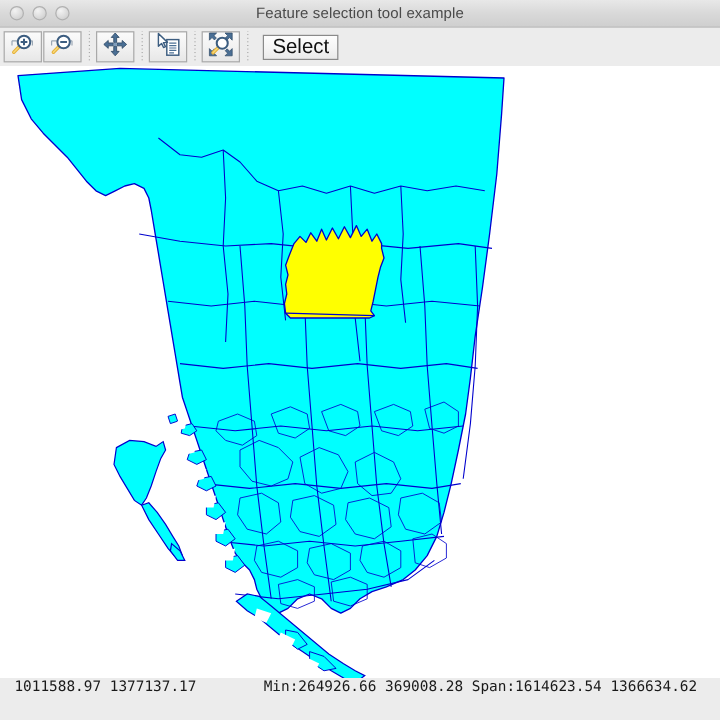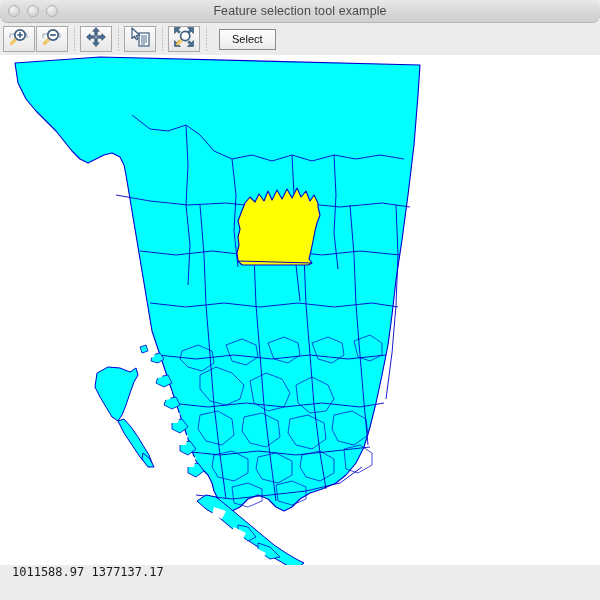--- a/index.html
+++ b/index.html
@@ -23,21 +23,20 @@
 
   
   .titlebar {
     position: relative;
     height: 22px;
     flex: 0 0 22px;
     background: linear-gradient(to bottom, #e8e8e8 0%, #d9d9d9 50%, #cfcfcf 100%);
     border-bottom: 1px solid #b4b4b4;
     display: flex;
     align-items: center;
-    border-radius: 8px;
   }
   .win-buttons {
     display: flex;
     gap: 7px;
     padding-left: 8px;
     align-items: center;
   }
   .win-btn {
     width: 12px;
     height: 12px;
@@ -83,28 +82,28 @@
     height: 26px;
     margin: 0 4px;
     background-image: repeating-linear-gradient(to bottom, #9b9b9b 0 1px, transparent 1px 3px);
     background-size: 1px 3px;
     background-repeat: repeat-y;
     background-position: center;
   }
   .select-btn {
     margin-left: 7px;
     height: 21px;
-    padding: 0 12px;
+    padding: 0 7px;
     background: linear-gradient(to bottom, #fdfdfd 0%, #f4f4f4 55%, #eaeaea 100%);
     border: 1px solid #8a8a8a;
     box-sizing: border-box;
     display: flex;
     align-items: center;
     justify-content: center;
-    font-size: 11px;
+    font-size: 17px;
     color: #111;
     font-family: "Liberation Sans", sans-serif;
     cursor: default;
   }
 
   
   .map-wrap {
     flex: 1 1 auto;
     position: relative;
     background: #ffffff;
@@ -353,15 +352,16 @@
                L240,174 L238,166 L241,158 Z"></path>
 
       <g fill="none" stroke="#0000cd" stroke-width="1">
         <path d="M238,206 L312,208"></path>
       </g>
     </svg>
   </div>
 
   <div class="statusbar">
     <span class="status-coords">1011588.97 1377137.17</span>
+    <span class="status-extent">Min:264926.66 369008.28 Span:1614623.54 1366634.62</span>
   </div>
 
 </div>
 
 </body></html>

